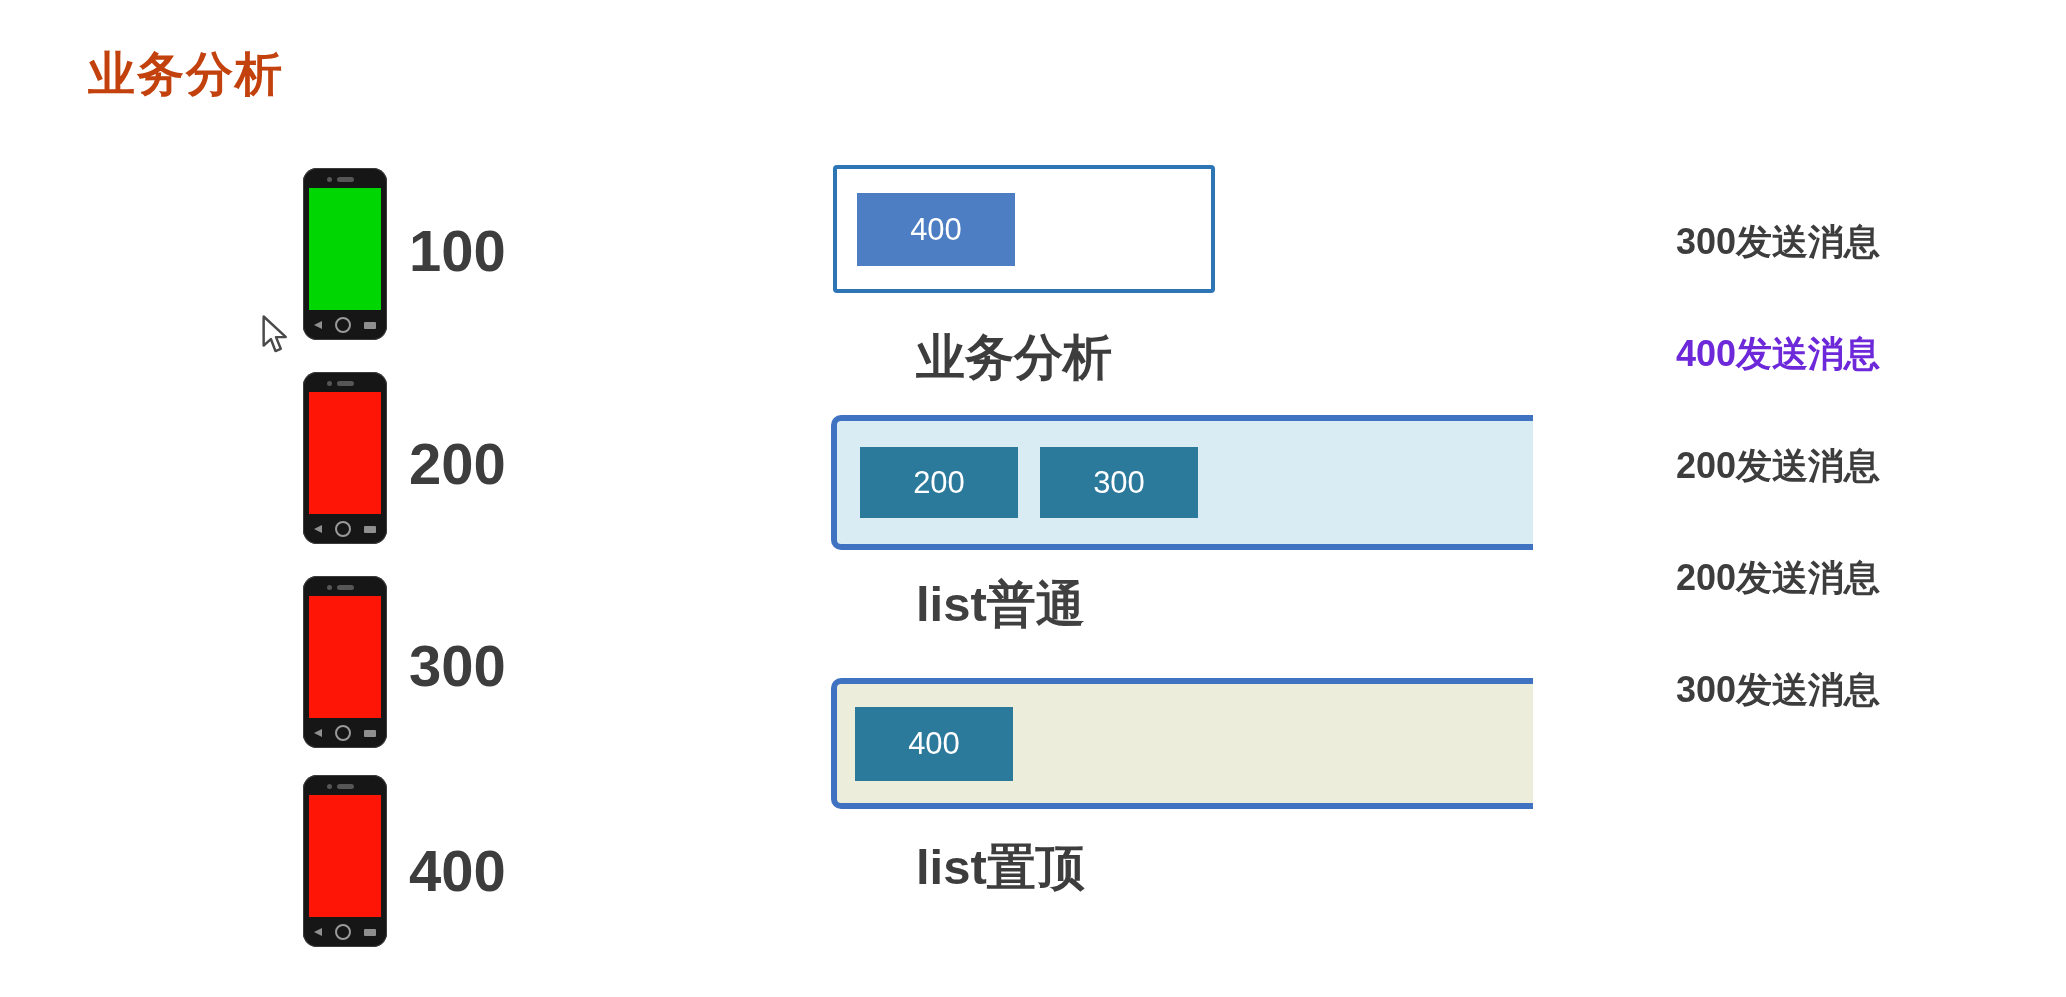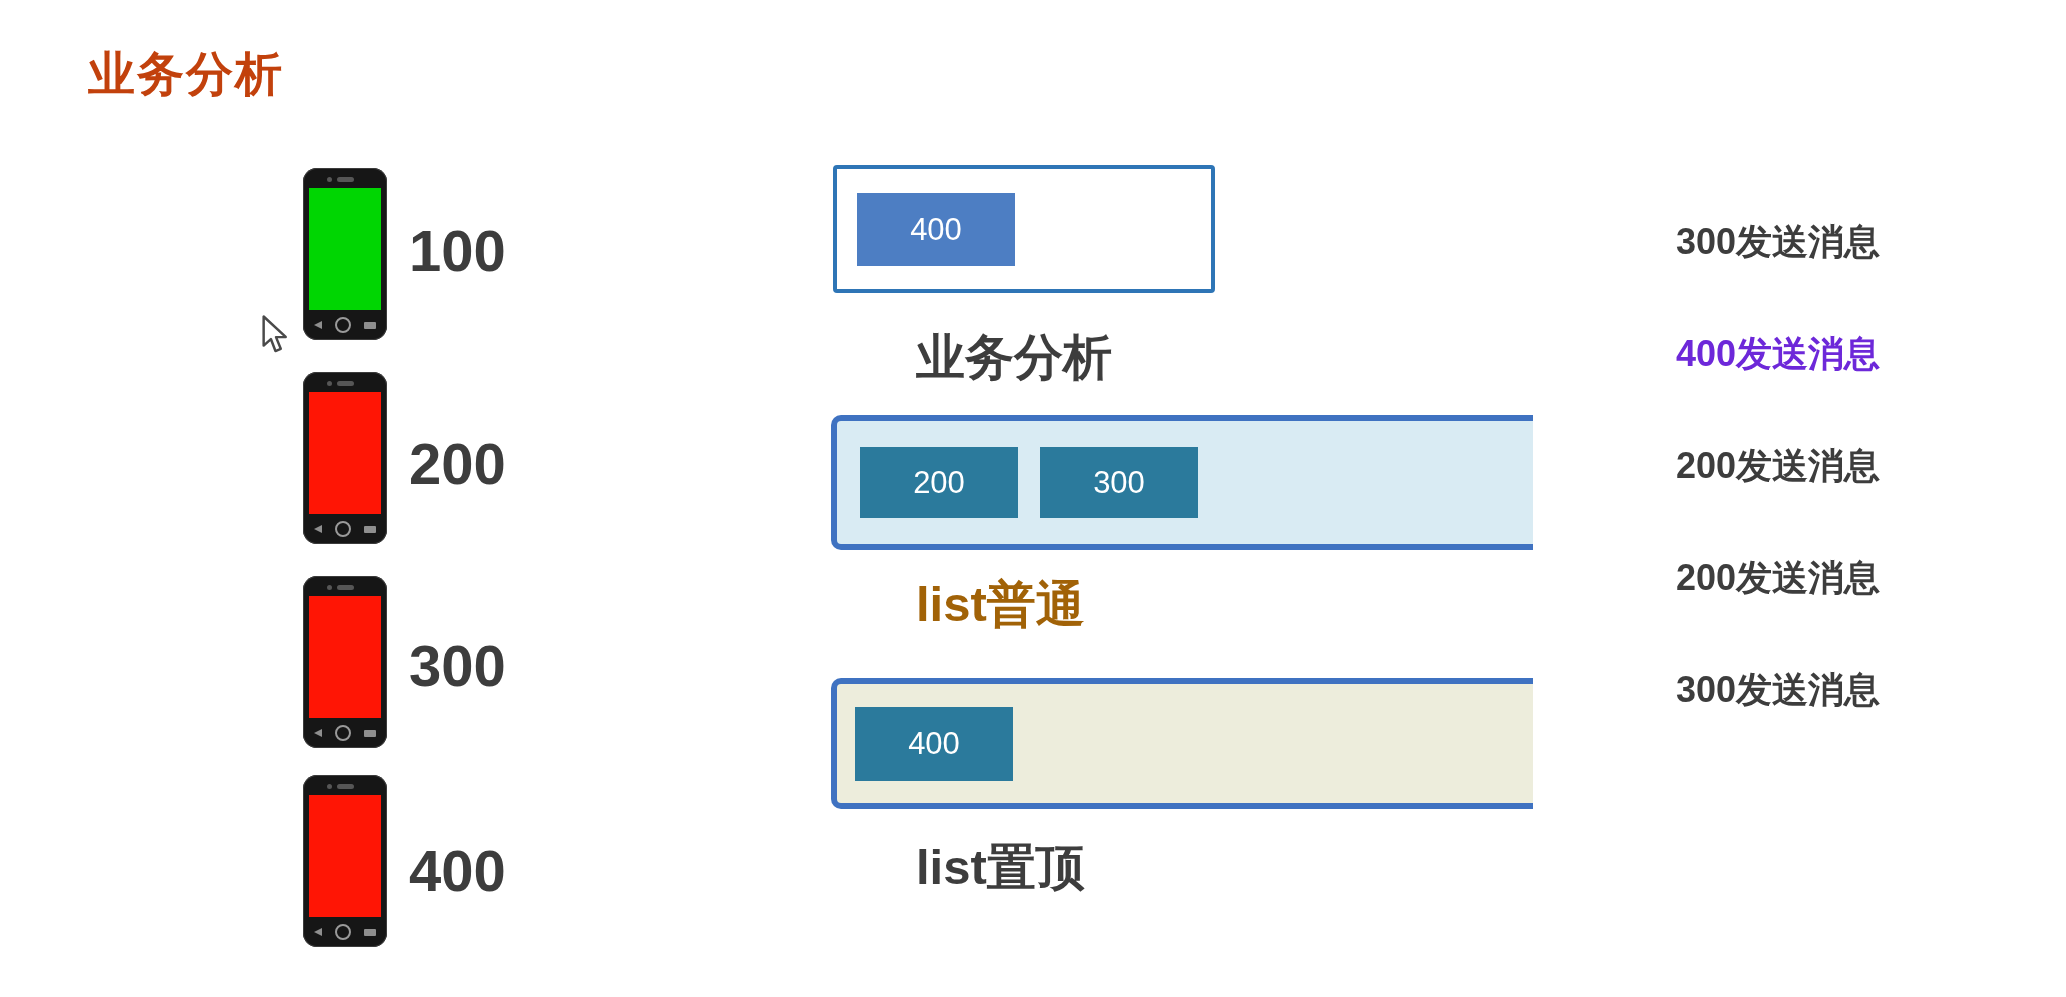--- a/index.html
+++ b/index.html
@@ -176,21 +176,21 @@
 
   <div class="box box1" style="background-color: rgb(255, 255, 255); border-color: rgb(46, 117, 182);">
     <div class="item" style="background-color: rgb(77, 126, 195);">400</div>
   </div>
   <div class="group-label gl1" style="color: rgb(61, 61, 61);">业务分析</div>
 
   <div class="box box2" style="background-color: rgb(217, 235, 243); border-color: rgb(63, 114, 193);">
     <div class="item" style="background-color: rgb(43, 122, 156);">200</div>
     <div class="item" style="background-color: rgb(43, 122, 156);">300</div>
   </div>
-  <div class="group-label gl2" style="color: #a16207; text-align: center;">list普通</div>
+  <div class="group-label gl2" style="color: #404040; text-align: center;">list普通</div>
 
   <div class="box box3" style="background-color: rgb(237, 237, 220); border-color: rgb(63, 114, 193);">
     <div class="item" style="background-color: rgb(43, 122, 156);">400</div>
   </div>
   <div class="group-label gl3" style="color: rgb(61, 61, 61); text-align: center;">list置顶</div>
 
   <div class="messages">
     <div class="message" style="color: rgb(61, 61, 61);">300发送消息</div>
     <div class="message" style="color: #6d28d9;">400发送消息</div>
     <div class="message" style="color: rgb(61, 61, 61);">200发送消息</div>

